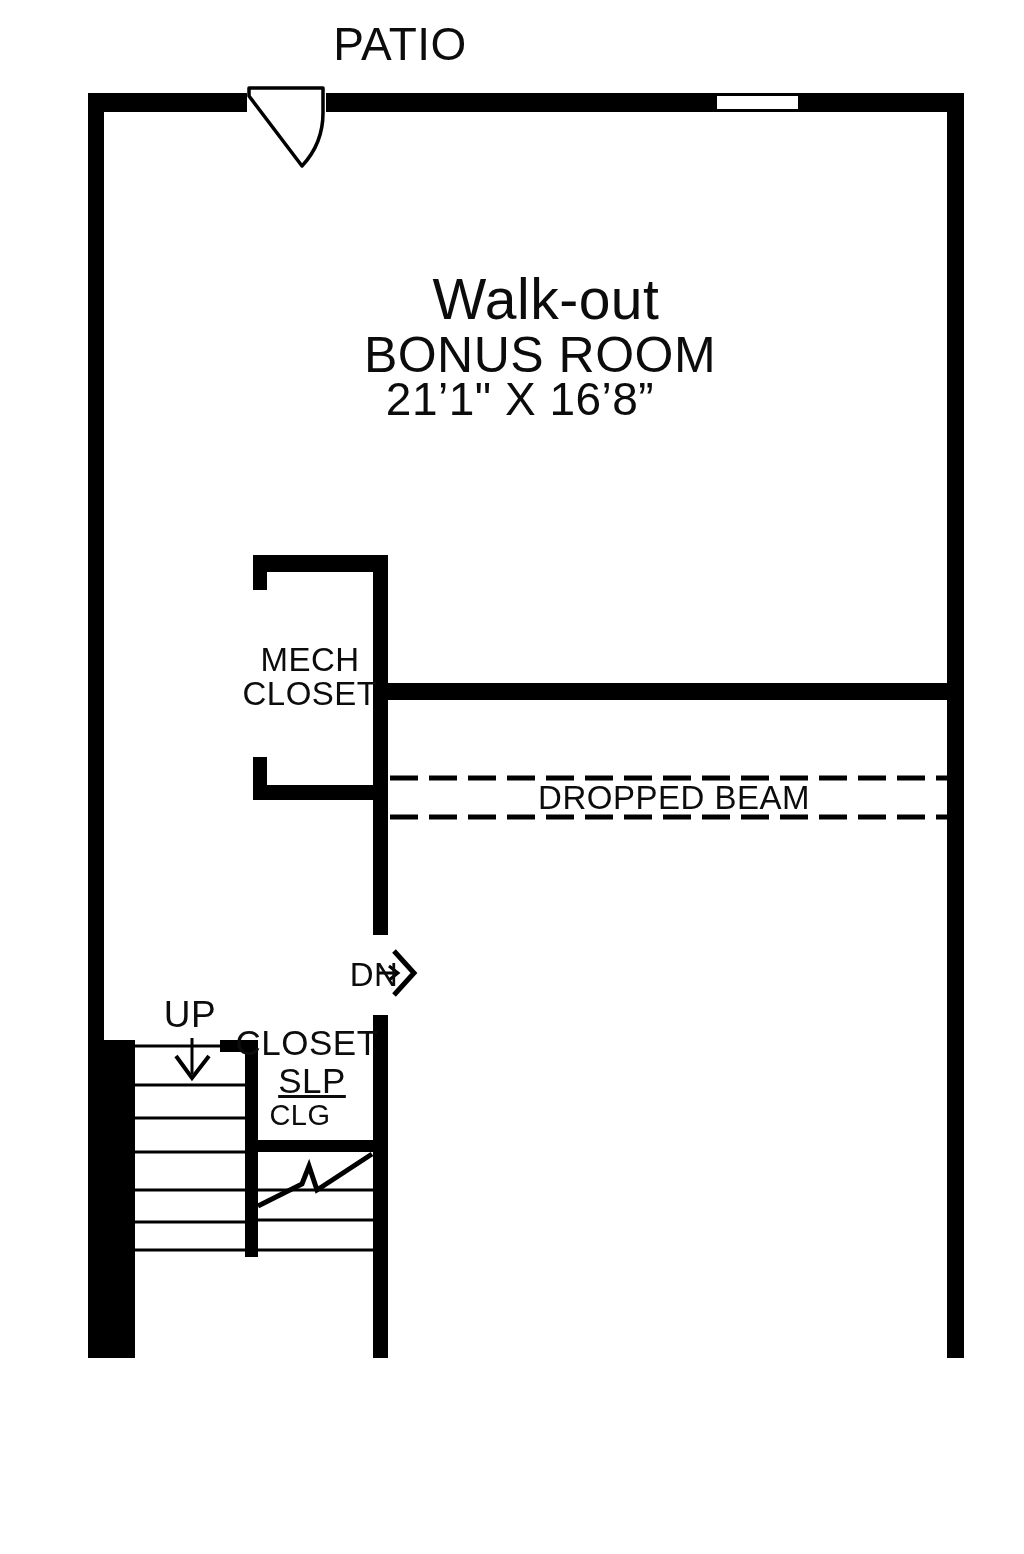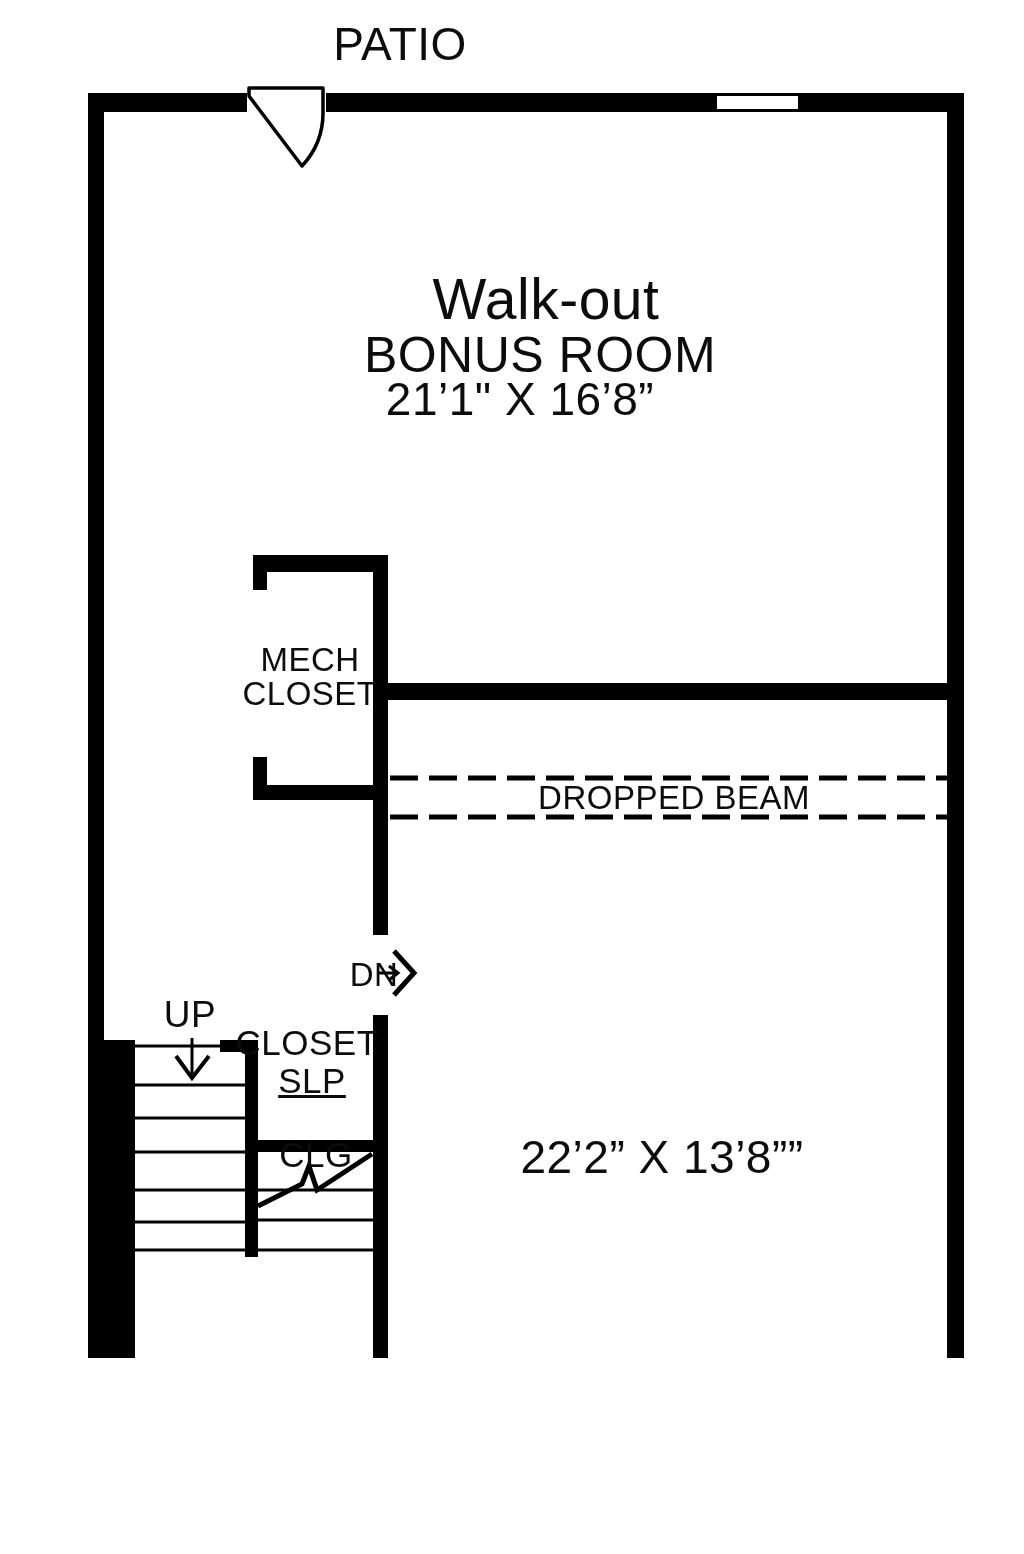--- a/index.html
+++ b/index.html
@@ -96,17 +96,16 @@
   <div class="label" style="left:310px;top:660px;font-size:33px;">MECH</div>
   <div class="label" style="left:310px;top:694px;font-size:33px;">CLOSET</div>
 
   <div class="label" style="left:674px;top:798px;font-size:33px;">DROPPED BEAM</div>
 
   <div class="label" style="left:333px;top:975px;font-size:33px;margin-left:41px;">DN</div>
   <div class="label" style="left:190px;top:1015px;font-size:37px;">UP</div>
 
   <div class="label" style="left:307px;top:1043px;font-size:35px;">CLOSET</div>
   <div class="label" style="left:312px;top:1081px;font-size:35px;text-decoration:underline;">SLP</div>
-  <div class="label" style="left:316px;top:1115px;font-size:35px;margin-top:40px;">CLG</div>
+  <div class="label" style="left:300px;top:1115px;font-size:29px;">CLG</div>
 
-  <div class="label" style="left:662px;top:1157px;font-size:46px;">22’2” X 13’8””</div>
 
 </div>
 
 </body></html>

